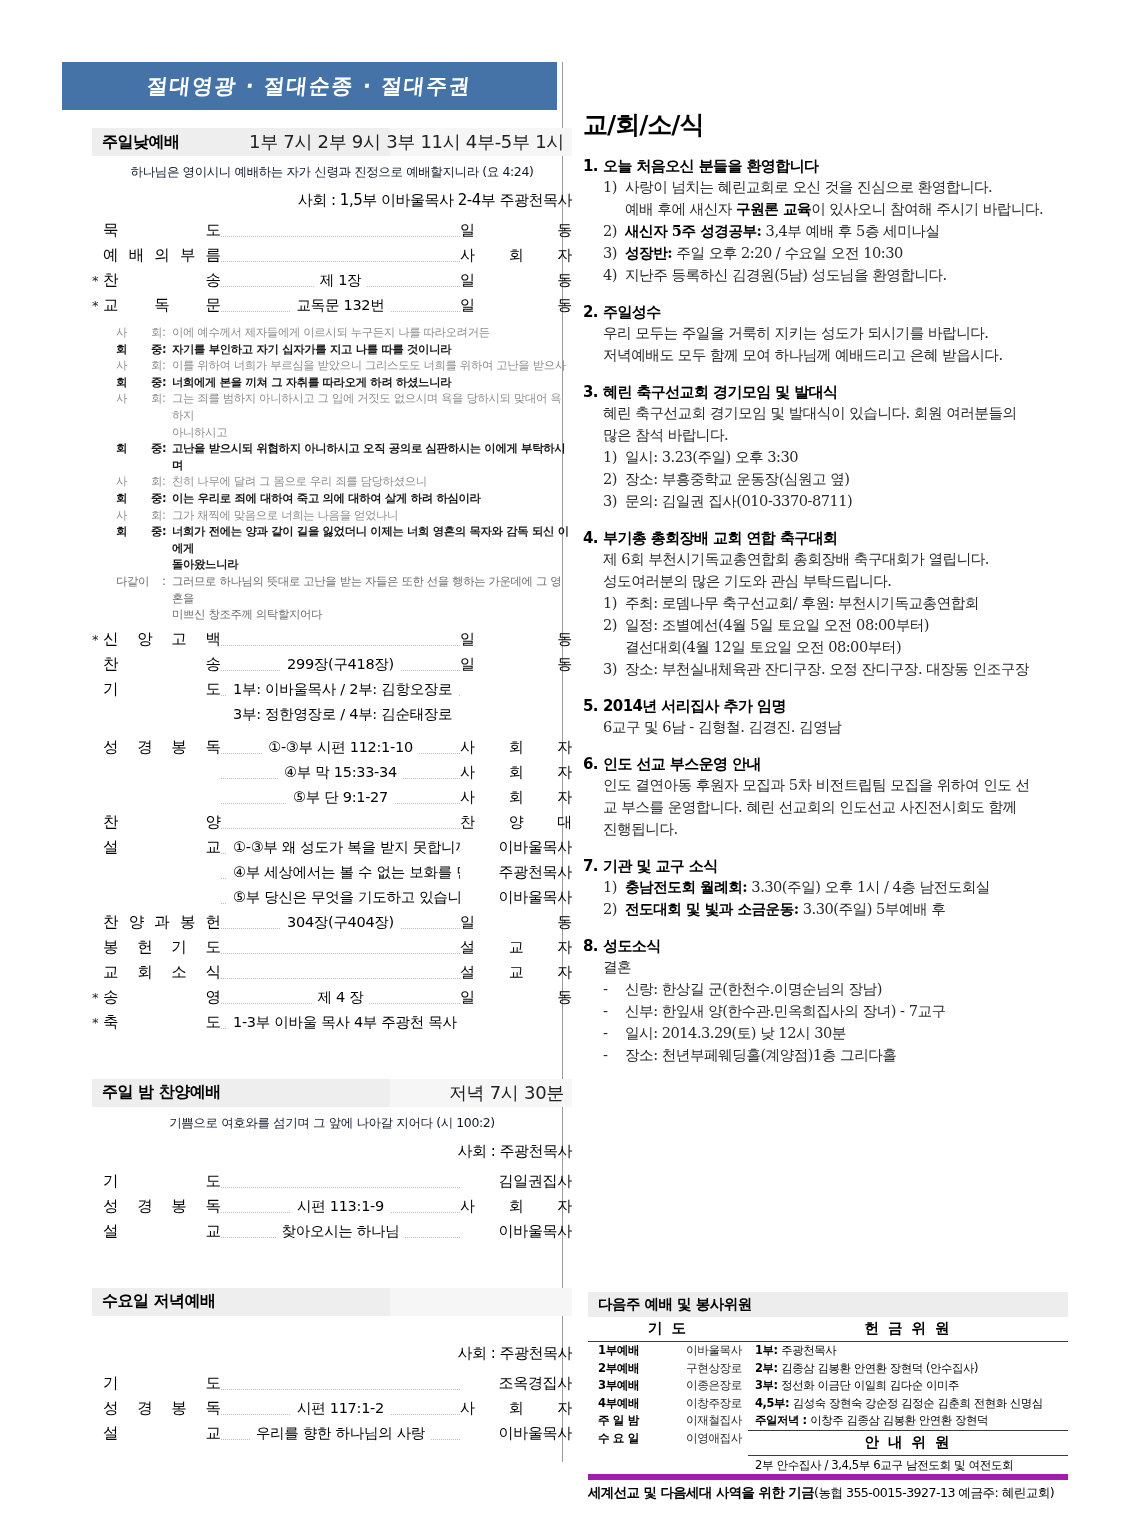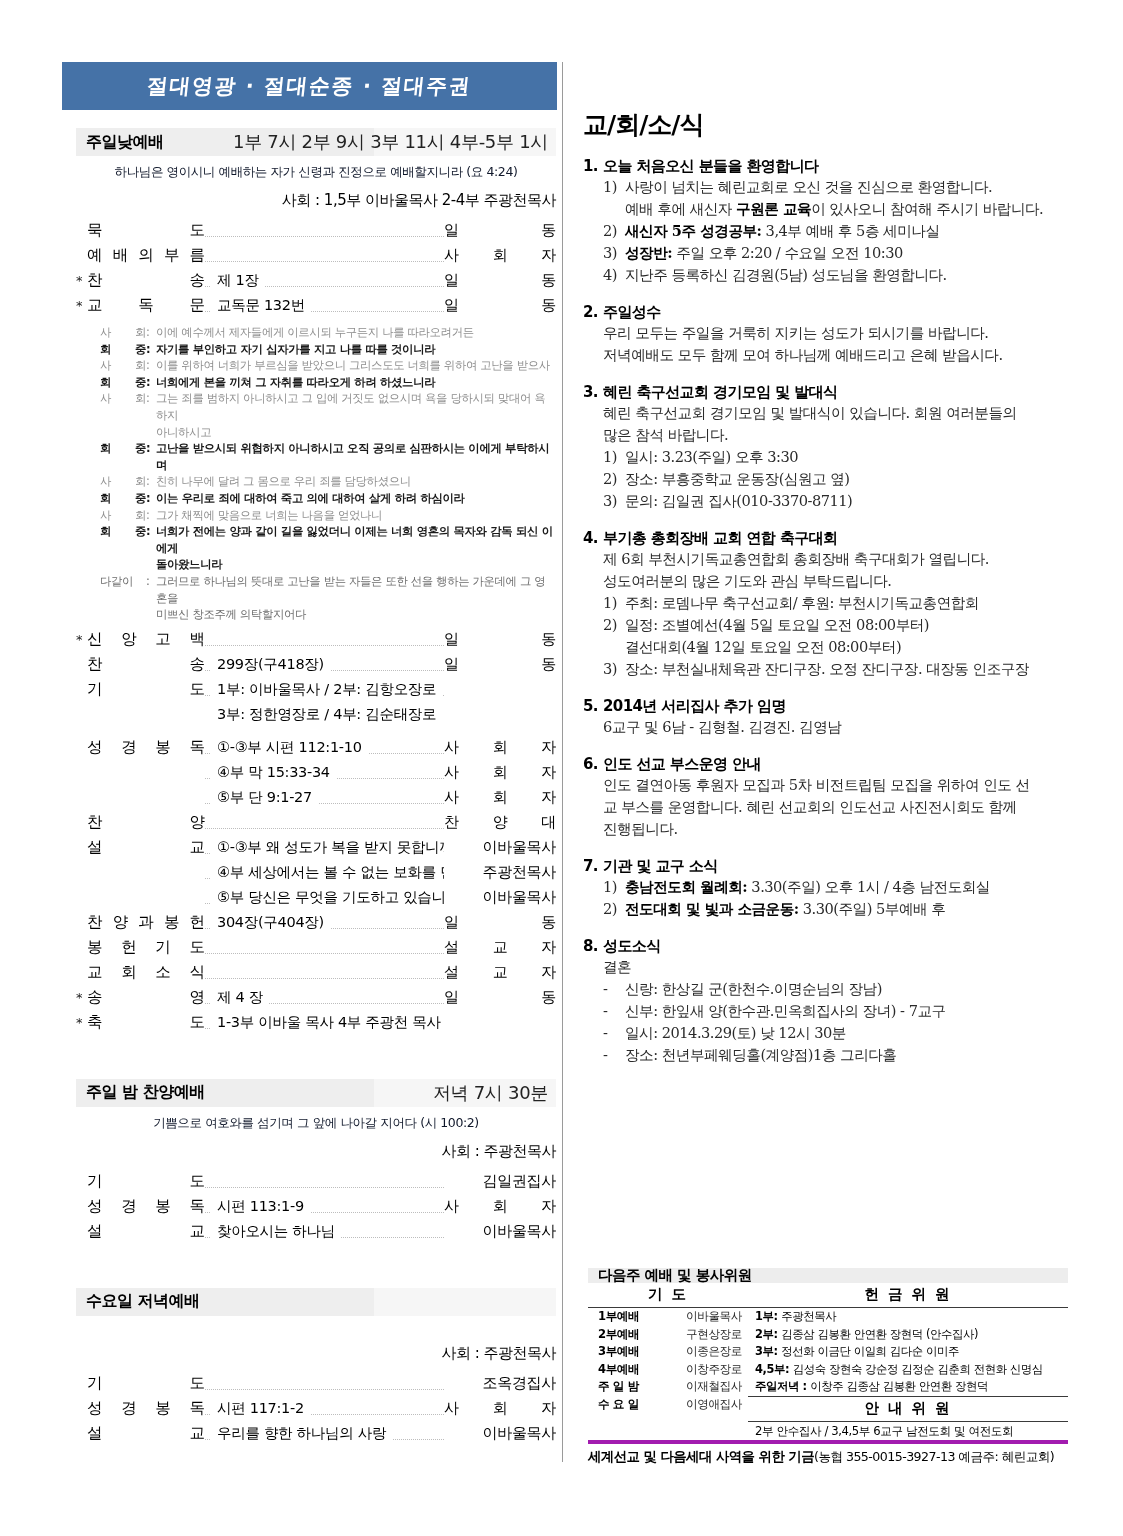--- a/index.html
+++ b/index.html
@@ -31,38 +31,38 @@
     border-top:1px solid #888; border-bottom:1px solid #888;
     display:flex; align-items:center; justify-content:center;
   }
   .header-right .tagline {
     color:#9b9b9b; font-size:15px; letter-spacing:7px;
     font-family:"Liberation Sans",sans-serif;
   }
   .vdivider { position:absolute; left:562px; top:62px; width:1px; height:1400px; background:#9a9a9a; }
 
   
-  .left-col { position:absolute; left:76px; top:128px; width:480px; }
+  .left-col { position:absolute; left:92px; top:128px; width:480px; }
 
   .sec-head {
     height:28px; background:#eeeeee;
     display:flex; align-items:center; justify-content:space-between;
     padding:0 8px 0 10px; margin-bottom:6px;
   }
   .sec-head .sh-title { font-size:16px; font-weight:bold; letter-spacing:-0.5px; }
   .sec-head .sh-times { font-size:18px; color:#222; letter-spacing:-0.3px; }
   .sec-head.plain { background:linear-gradient(to right,#eeeeee 0%,#eeeeee 62%,#f6f6f6 62%,#f6f6f6 100%); }
 
   .verse { text-align:center; font-size:12.5px; color:#0f172a; margin:8px 0 10px 0; letter-spacing:-0.4px; }
   .leader { text-align:right; font-size:15px; margin:0 0 8px 0; letter-spacing:-0.5px; }
   .ord-row { display:flex; align-items:baseline; font-size:15.5px; line-height:25px; letter-spacing:-0.3px; }
   .ord-star { width:11px; flex:0 0 11px; font-size:13px; color:#222; line-height:25px; }
   .ord-label { flex:0 0 118px; display:flex; justify-content:space-between; letter-spacing:0; }
   .ord-label span { display:inline-block; }
-  .ord-mid { flex:1 1 auto; position:relative; padding:0 6px; font-size:14.5px; white-space:nowrap; overflow:hidden; }
+  .ord-mid { flex:1 1 auto; text-align:center; position:relative; padding:0 6px; font-size:14.5px; white-space:nowrap; overflow:hidden; }
   .ord-mid .dots { position:absolute; left:0; right:0; bottom:6px; border-bottom:1.5px dotted #bdbdbd; z-index:0; }
   .ord-mid .mtext { position:relative; z-index:1; background:#fff; padding:0 6px; }
   .ord-right { flex:0 0 112px; text-align:right; display:flex; justify-content:space-between; font-size:15px; }
   .ord-right.single { display:block; }
   .ord-mid.rightal { text-align:right; }
 
   
   .resp { margin:6px 0 4px 24px; }
   .resp-line { display:flex; font-size:11.4px; line-height:16.6px; letter-spacing:-0.35px; }
   .resp-who { flex:0 0 46px; display:flex; justify-content:space-between; }
@@ -84,33 +84,33 @@
   .ann-p { font-size:14.6px; line-height:22px; color:#2a2a2a; letter-spacing:-0.5px; font-family:"DejaVu Serif","Liberation Serif",serif; }
   .ann-li { font-size:14.6px; line-height:22px; color:#2a2a2a; letter-spacing:-0.5px; display:flex; font-family:"DejaVu Serif","Liberation Serif",serif; }
   .ann-li .mk { flex:0 0 22px; }
   .ann-li .tx { flex:1 1 auto; }
   .ann-li .tx b { font-weight:bold; color:#000; }
   .ann-p b { font-weight:bold; color:#000; }
   .ind { margin-left:22px; }
 
   
   .duty { position:absolute; left:588px; top:1268px; width:480px; }
-  .duty-head { background:#ededed; height:15px; display:flex; align-items:center; padding-left:10px; font-size:14.5px; font-weight:bold; letter-spacing:-0.5px; }
+  .duty-head { background:#ededed; height:25px; display:flex; align-items:center; padding-left:10px; font-size:14.5px; font-weight:bold; letter-spacing:-0.5px;margin-top:24px; }
   table.duty-tbl { width:100%; border-collapse:collapse; table-layout:fixed; }
   table.duty-tbl td { border:0; padding:0; vertical-align:top; }
   .col-l { width:160px; border-right:1px solid #3a3a3a; }
   .th-c { text-align:center; font-size:14.5px; font-weight:bold; letter-spacing:2px; padding:2px 0 3px 0; border-bottom:1px solid #3a3a3a; }
   .pray-row { display:flex; justify-content:space-between; font-size:11.6px; line-height:17.5px; padding:0 6px 0 10px; letter-spacing:-0.4px; }
   .pray-row .a { font-weight:bold; }
   .pray-row .b { color:#2a2a2a; }
   .off-line { font-size:11.4px; line-height:17.5px; padding-left:7px; letter-spacing:-0.4px; }
   .off-line b { font-weight:bold; }
   .guide-h { text-align:center; font-size:14.5px; font-weight:bold; letter-spacing:2px; padding:2px 0 3px 0; border-top:1px solid #3a3a3a; border-bottom:1px solid #3a3a3a; }
   .guide-b { font-size:11.6px; line-height:18px; padding-left:7px; letter-spacing:-0.4px; }
-  .duty-foot { border-top:4px solid #a21caf; margin-top:0; padding-top:4px; font-size:13.4px; letter-spacing:-0.55px; }
+  .duty-foot { border-top:6px solid #a21caf; margin-top:0; padding-top:4px; font-size:13.4px; letter-spacing:-0.55px; }
   .duty-foot b { font-weight:bold; }
   .duty-foot span.small { font-size:12.6px; }
   .tbl-top-line { border-top:1px solid #3a3a3a; }
 </style>
 </head>
 <body>
 
 <div class="page">
 
   <div class="header">

